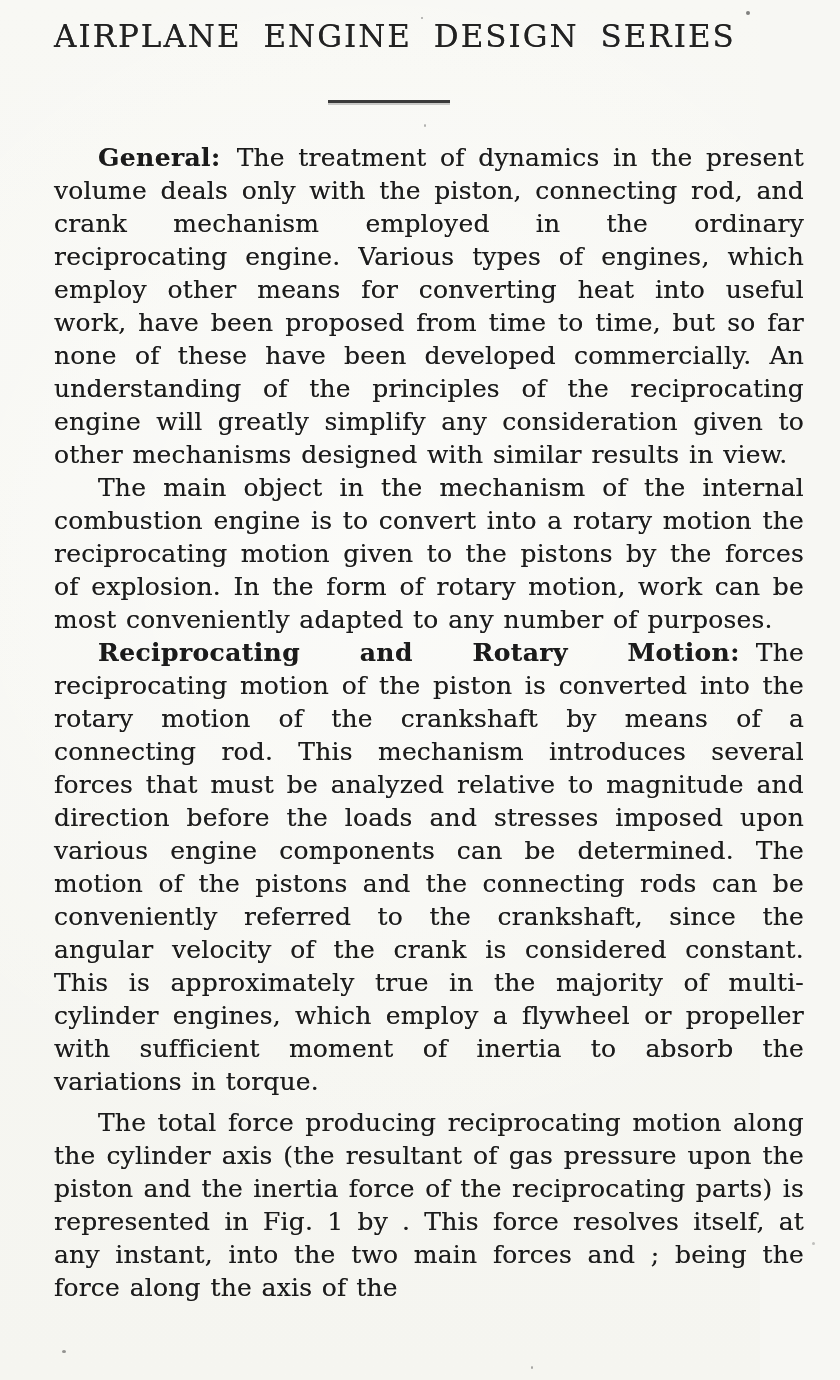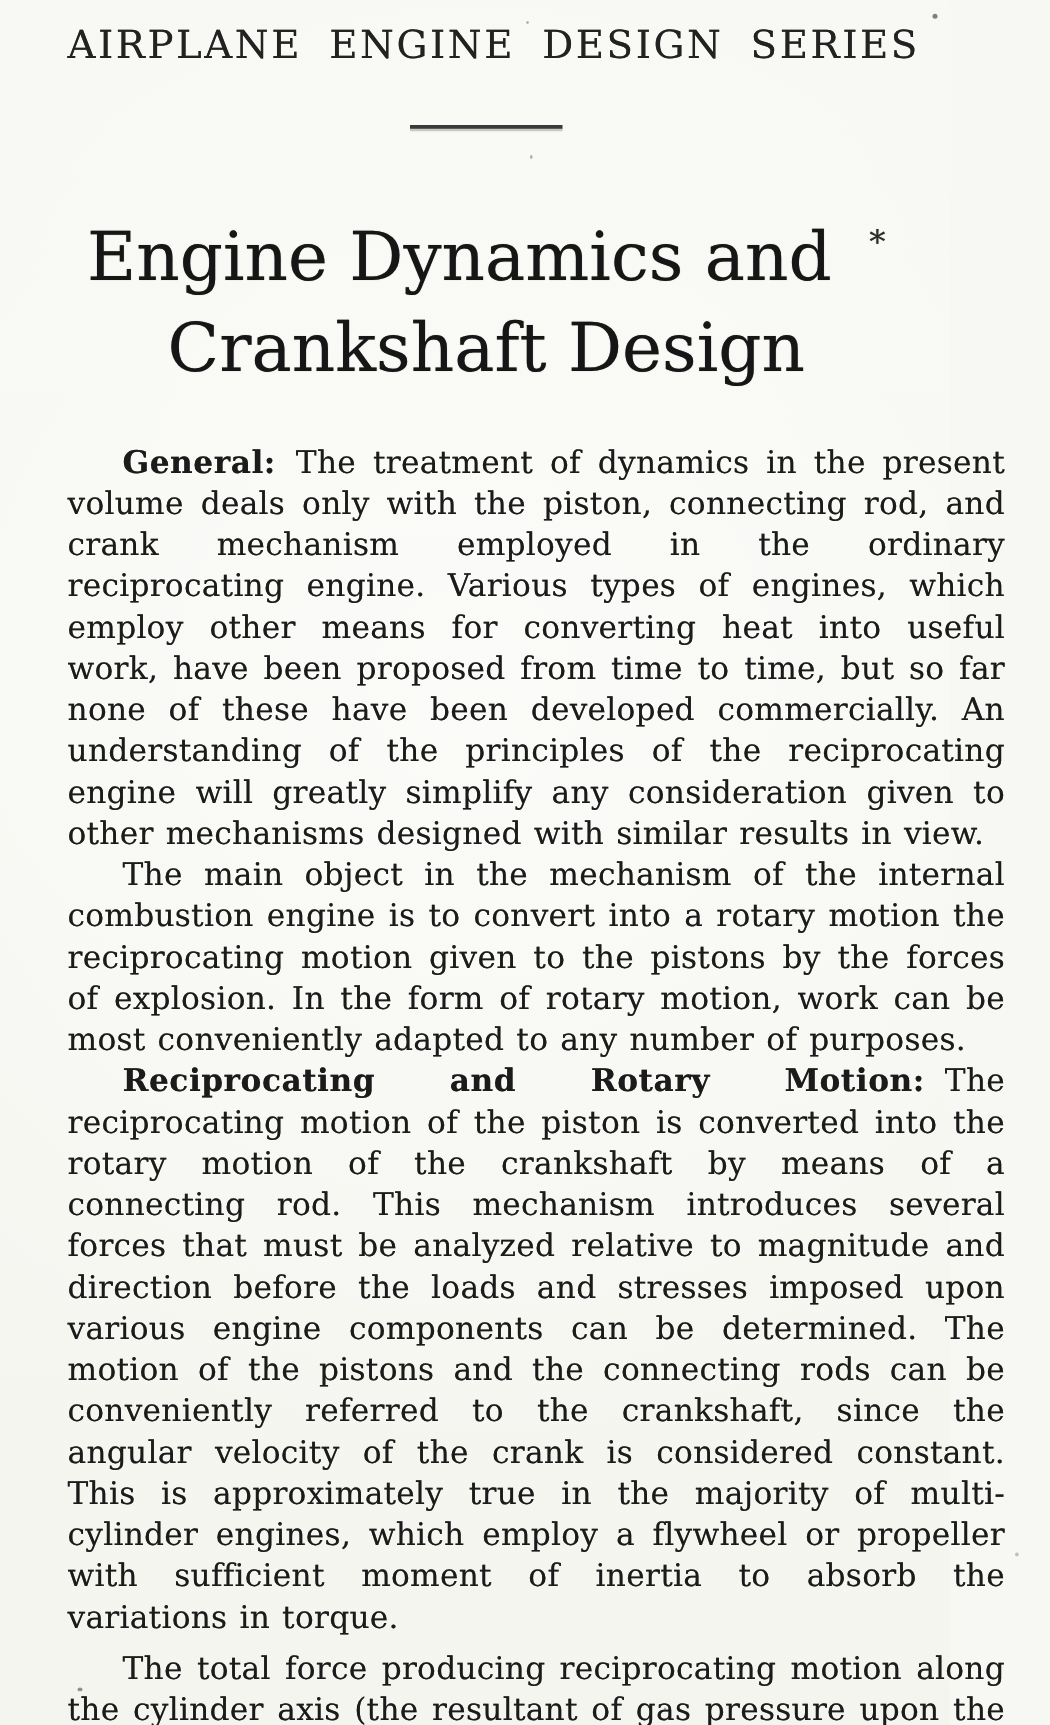--- a/index.html
+++ b/index.html
@@ -93,24 +93,20 @@
 </style>
 </head>
 <body>
 
 <div class="page">
 
   <div class="series-header">AIRPLANE ENGINE DESIGN SERIES</div>
 
   <div class="divider"></div>
 
-  <h1 class="title">
-    <span class="title-line"><span>Engine Dynamics and</span><span class="footnote-mark">*</span></span>
-    <span class="title-line">Crankshaft Design</span>
-  </h1>
 
   <div class="body-text">
     <p class="p1"><b class="lead">General:</b><span>The treatment of dynamics in the present volume deals only with the piston, connecting rod, and crank mechanism employed in the ordinary reciprocating engine. Various types of engines, which employ other means for converting heat into useful work, have been proposed from time to time, but so far none of these have been developed commercially. An understanding of the principles of the reciprocating engine will greatly simplify any consideration given to other mechanisms designed with similar results in view.</span></p>
 
     <p class="p2"><span>The main object in the mechanism of the internal combustion engine is to convert into a rotary motion the reciprocating motion given to the pistons by the forces of explosion. In the form of rotary motion, work can be most conveniently adapted to any number of purposes.</span></p>
 
     <p class="p3"><b class="lead">Reciprocating and Rotary Motion:</b><span>The reciprocating motion of the piston is converted into the rotary motion of the crankshaft by means of a connecting rod. This mechanism introduces several forces that must be analyzed relative to magnitude and direction before the loads and stresses imposed upon various engine components can be determined. The motion of the pistons and the connecting rods can be conveniently referred to the crankshaft, since the angular velocity of the crank is considered constant. This is approximately true in the majority of multi-cylinder engines, which employ a flywheel or propeller with sufficient moment of inertia to absorb the variations in torque.</span></p>
 
     <p class="p4"><span>The total force producing reciprocating motion along the cylinder axis (the resultant of gas pressure upon the piston and the inertia force of the reciprocating parts) is represented in Fig. 1 by .  This force resolves itself, at any instant, into the two main forces  and ;  being the force along the axis of the</span></p>
   </div>

